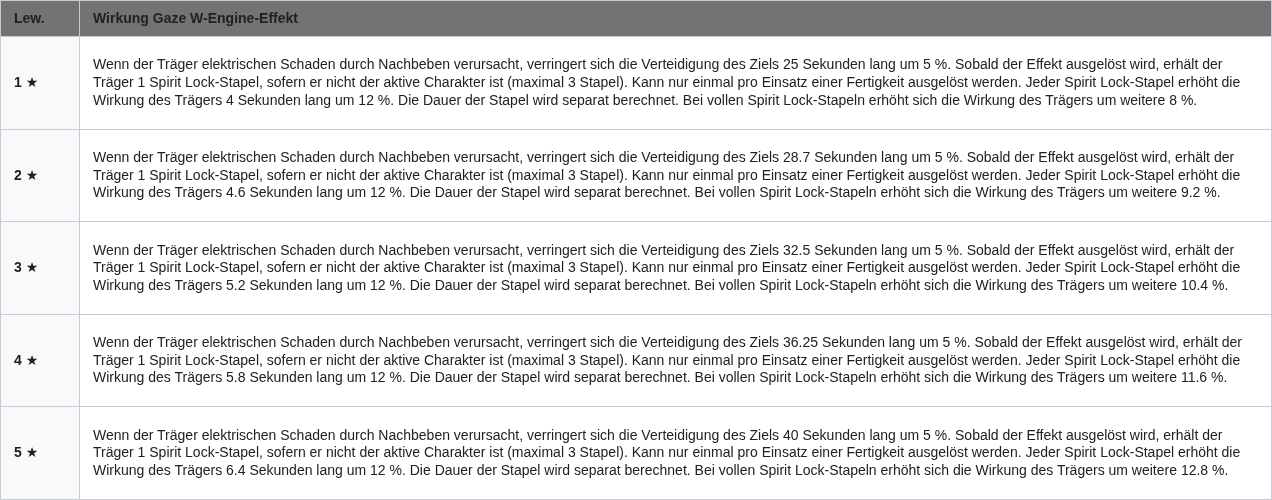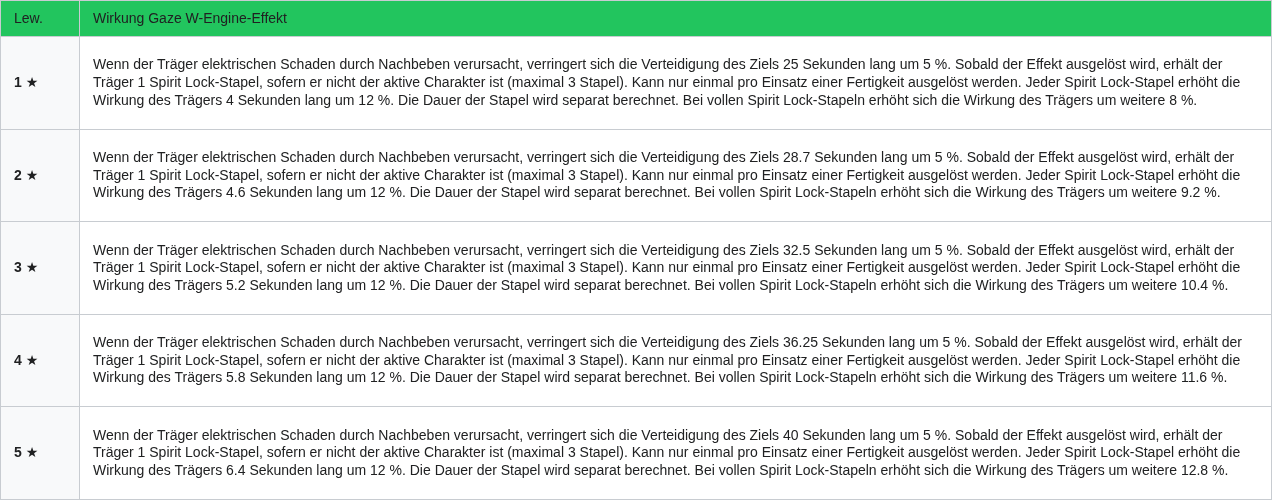--- a/index.html
+++ b/index.html
@@ -21,22 +21,22 @@
   .effect-table th,
   .effect-table td {
     border: 1px solid #c8ccd1;
     box-sizing: border-box;
     vertical-align: middle;
     text-align: left;
   }
   .effect-table col.col-level { width: 79px; }
   .effect-table tr.header-row { height: 36px; }
   .effect-table th {
-    background: #22c55e;
-    font-weight: normal;
+    background: #737373;
+    font-weight: bold;
     padding: 2px 13px;
   }
   .effect-table td.level-cell {
     background: #f8f9fa;
     font-weight: bold;
     padding: 8px 13px;
     white-space: nowrap;
   }
   .effect-table td.effect-cell {
     background: #ffffff;

